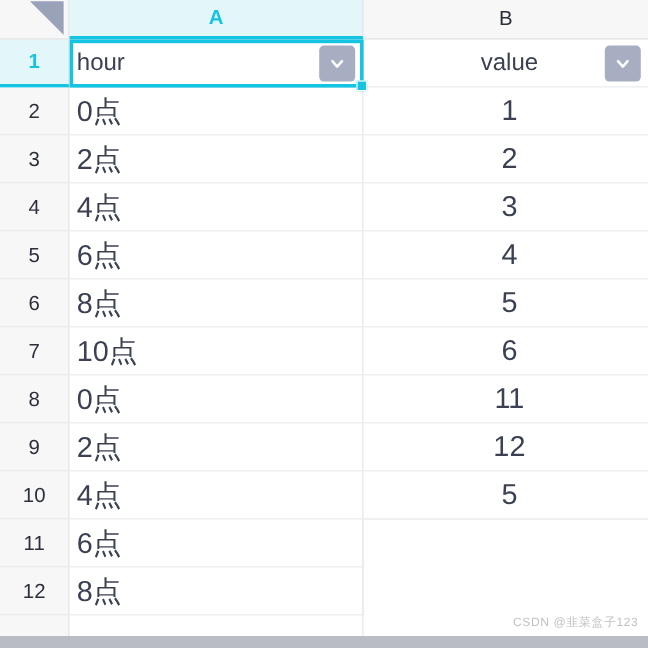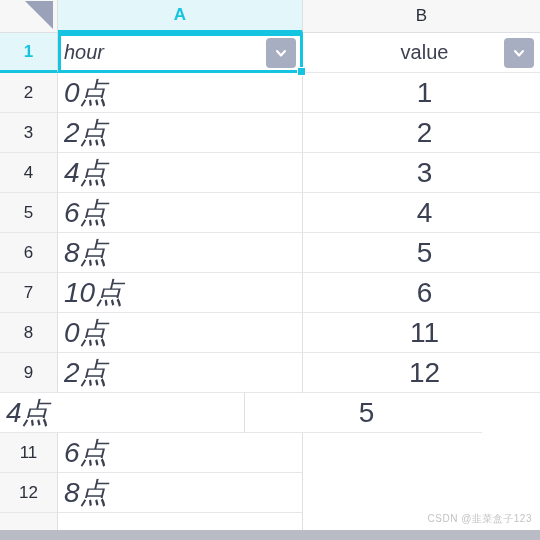--- a/index.html
+++ b/index.html
@@ -113,27 +113,27 @@
   }
 
   .cell {
     box-sizing: border-box;
     background: #ffffff;
     border-right: 1px solid #dddfe2;
     border-bottom: 1px solid #e6e7ea;
     display: flex;
     align-items: center;
     padding-left: 6px;
-    font-size: 28px;
+    font-size: 24px;
     color: #3b4152;
     position: relative;
     overflow: hidden;
     white-space: nowrap;
   }
-  .cell.col-a { flex: 0 0 245px; font-style: italic; }
+  .cell.col-a { flex: 0 0 245px; }
   .cell.col-b { flex: 0 0 237px; border-right: none; justify-content: center; }
 
   
   .row.filter-row .cell { font-size: 20px; }
 
   
   .filter-btn {
     position: absolute;
     right: 6px;
     top: 50%;
@@ -325,20 +325,23 @@
       </div>
       <div class="cell col-a">
         <span>2点</span>
       </div>
       <div class="cell col-b">
         <span>12</span>
       </div>
     </div>
 
     <div class="row">
+      <div class="row-head">
+        <span>10</span>
+      </div>
       <div class="cell col-a">
         <span>4点</span>
       </div>
       <div class="cell col-b">
         <span>5</span>
       </div>
     </div>
 
     <div class="row">
       <div class="row-head">

